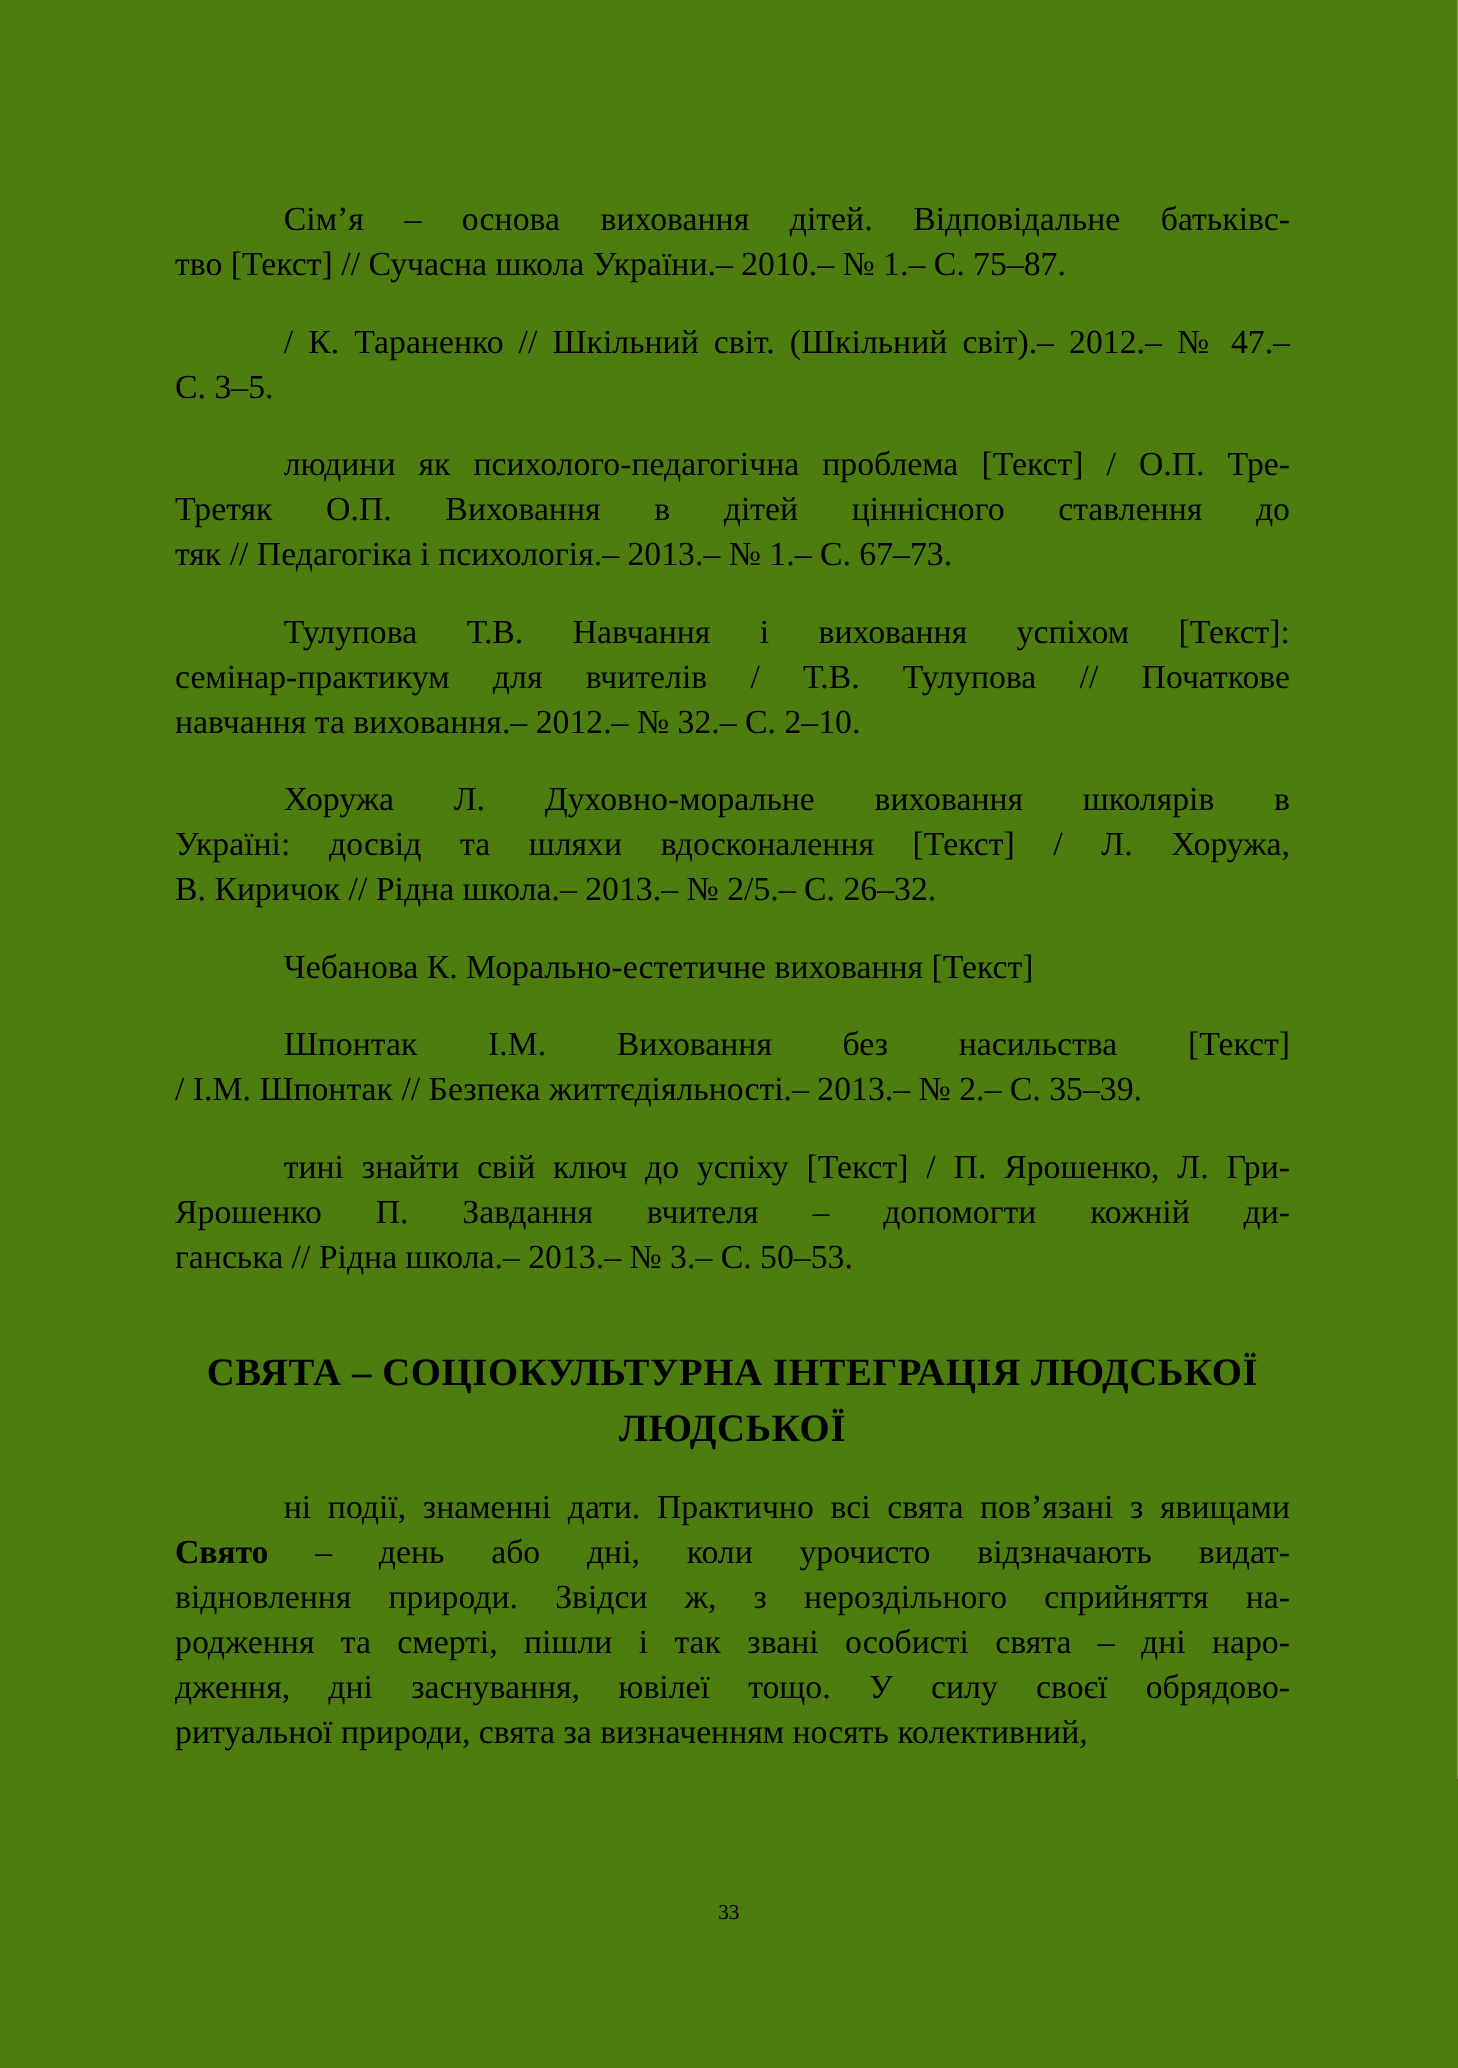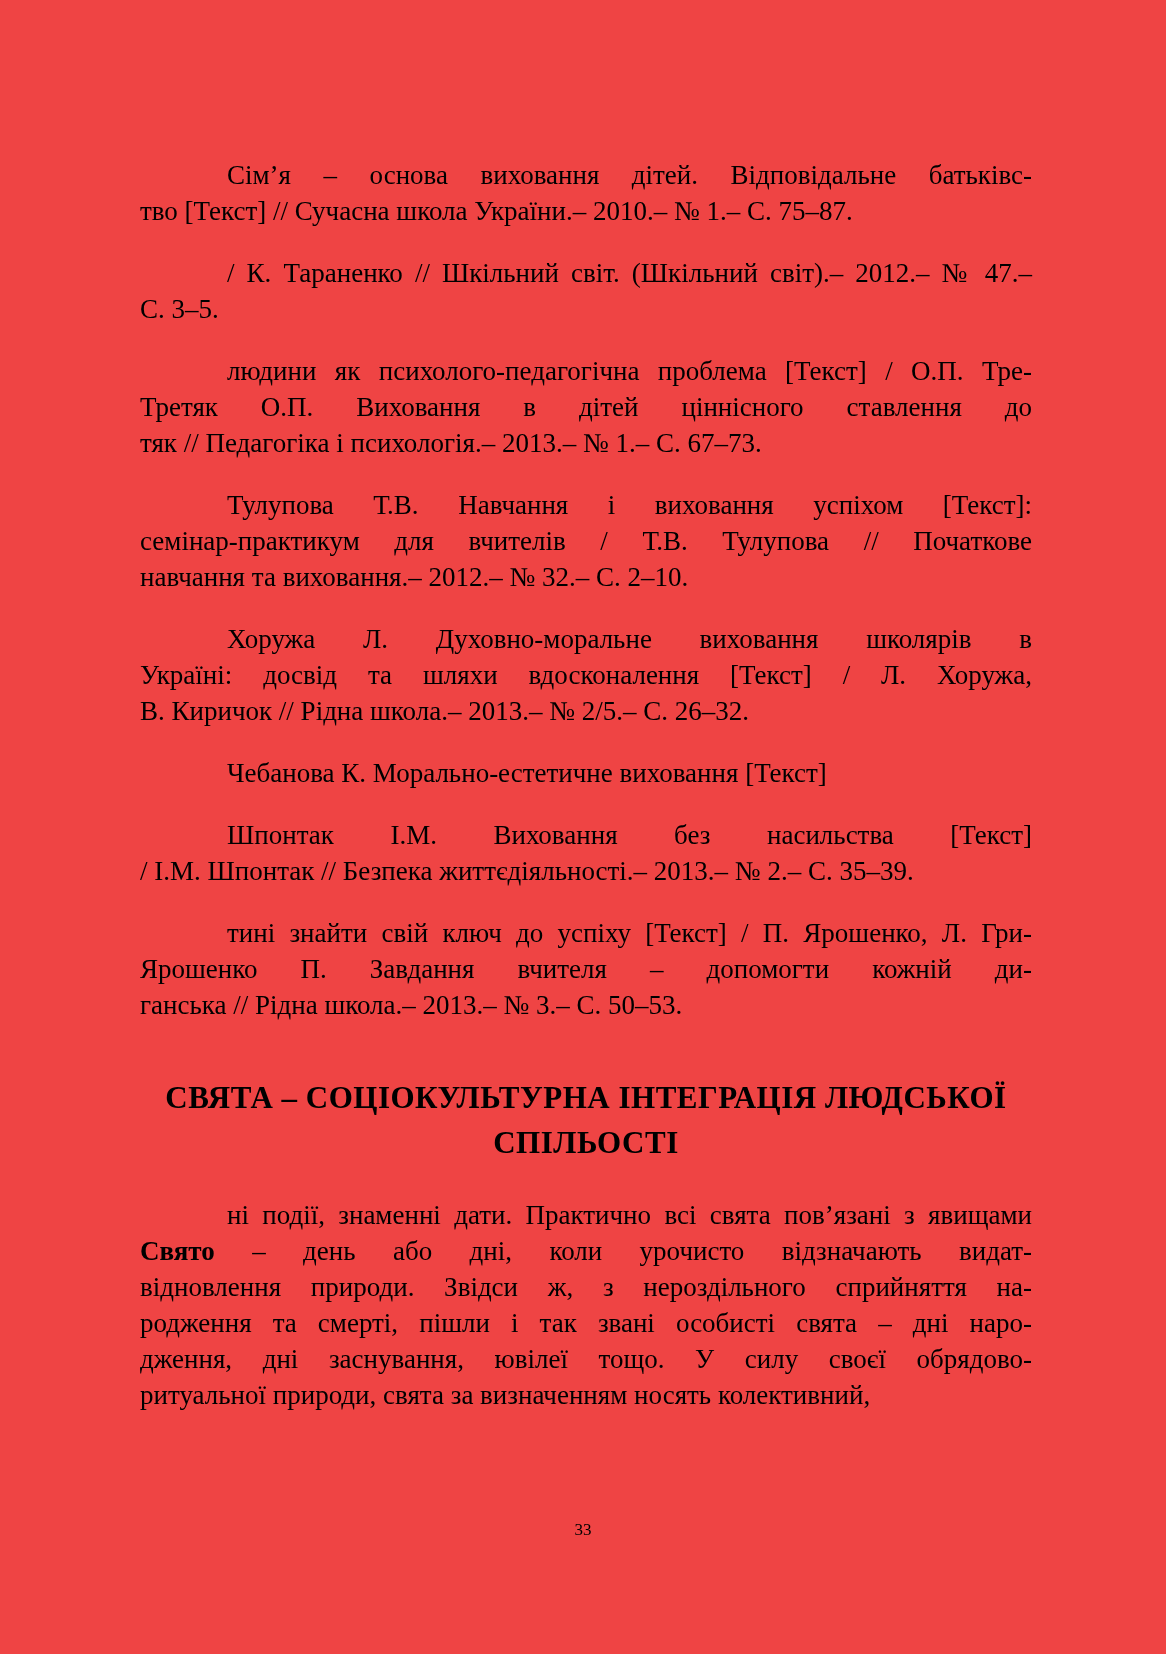--- a/index.html
+++ b/index.html
@@ -11,21 +11,21 @@
     height: 1654px;
     position: relative;
     background: #ffffff;
     color: #000000;
     font-family: "Liberation Serif", "DejaVu Serif", serif;
     overflow: hidden;
   }
   .page {
     position: absolute;
     inset: 0;
-    background: #ef4444;
+    background: #4d7c0f;
   }
   .content {
     position: absolute;
     left: 140px;
     top: 157px;
     width: 892px;
   }
   .bib, .para {
     font-size: 27px;
     line-height: 36px;
@@ -41,21 +41,21 @@
   .entry .line:first-child,
   .para .line:first-child {
     text-indent: 87px;
   }
   .entry .line:last-child,
   .para .line:last-child {
     text-align-last: left;
   }
   
   .heading {
-    margin: 52px 0 32px 0;
+    margin: 52px 0 22px 0;
     font-size: 31px;
     line-height: 45px;
     font-weight: bold;
     letter-spacing: 0.5px;
   }
   .heading .line {
     text-align: center;
     text-align-last: center;
     text-indent: 0;
   }
@@ -109,21 +109,21 @@
           <div class="line">/ І.М. Шпонтак // Безпека життєдіяльності.– 2013.– № 2.– С. 35–39.</div>
         </div>
         <div class="entry">
           <div class="line">тині знайти свій ключ до успіху [Текст] / П. Ярошенко, Л. Гри-</div>
           <div class="line">Ярошенко П. Завдання вчителя – допомогти кожній ди-</div>
           <div class="line">ганська // Рідна школа.– 2013.– № 3.– С. 50–53.</div>
         </div>
       </div>
     <h1 class="heading">
         <div class="line">СВЯТА – СОЦІОКУЛЬТУРНА ІНТЕГРАЦІЯ ЛЮДСЬКОЇ</div>
-        <div class="line">СПІЛЬОСТІ</div>
+        <div class="line">ЛЮДСЬКОЇ</div>
       </h1>
     <div class="para">
         <div class="line">ні події, знаменні дати. Практично всі свята пов’язані з явищами</div>
         <div class="line"><b>Свято</b> – день або дні, коли урочисто відзначають видат-</div>
         <div class="line">відновлення природи. Звідси ж, з нероздільного сприйняття на-</div>
         <div class="line">родження та смерті, пішли і так звані особисті свята – дні наро-</div>
         <div class="line">дження, дні заснування, ювілеї тощо. У силу своєї обрядово-</div>
         <div class="line">ритуальної природи, свята за визначенням носять колективний,</div>
       </div>
   </div>

